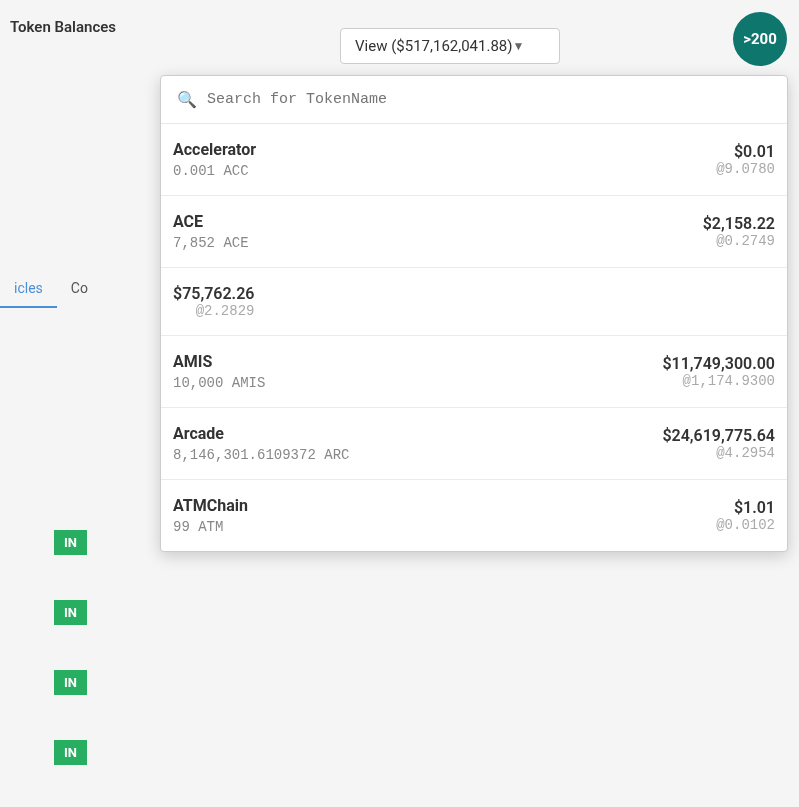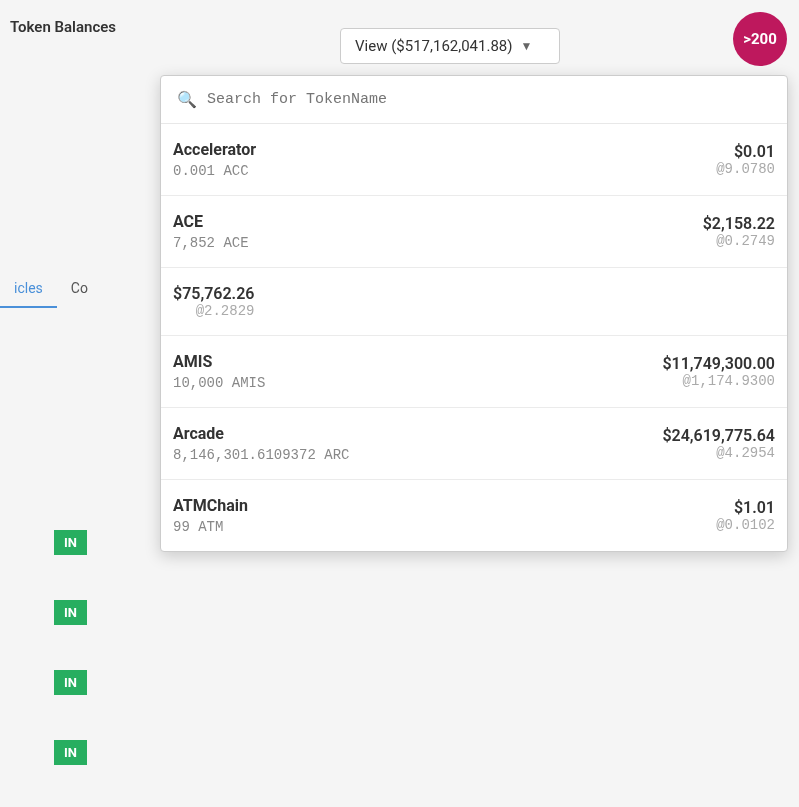--- a/index.html
+++ b/index.html
@@ -25,21 +25,21 @@
       top: 18px; left: 10px;
       font-size: 15px;
       font-weight: 600;
       color: #333;
     }
 
     
     .badge-count {
       position: absolute;
       top: 12px; right: 12px;
-      background: #be185d;
+      background: #0f766e;
       color: #fff;
       border-radius: 50%;
       width: 54px;
       height: 54px;
       display: flex;
       align-items: center;
       justify-content: center;
       font-size: 15px;
       font-weight: bold;
     }
@@ -50,21 +50,20 @@
       top: 28px;
       left: 340px;
       background: #fff;
       border: 1px solid #ccc;
       border-radius: 4px;
       padding: 8px 14px;
       font-size: 15px;
       color: #333;
       display: flex;
       align-items: center;
-      gap: 8px;
       cursor: pointer;
       min-width: 220px;
     }
     .view-dropdown .chevron {
       font-size: 12px;
       color: #666;
     }
 
     
     .tabs-area {

